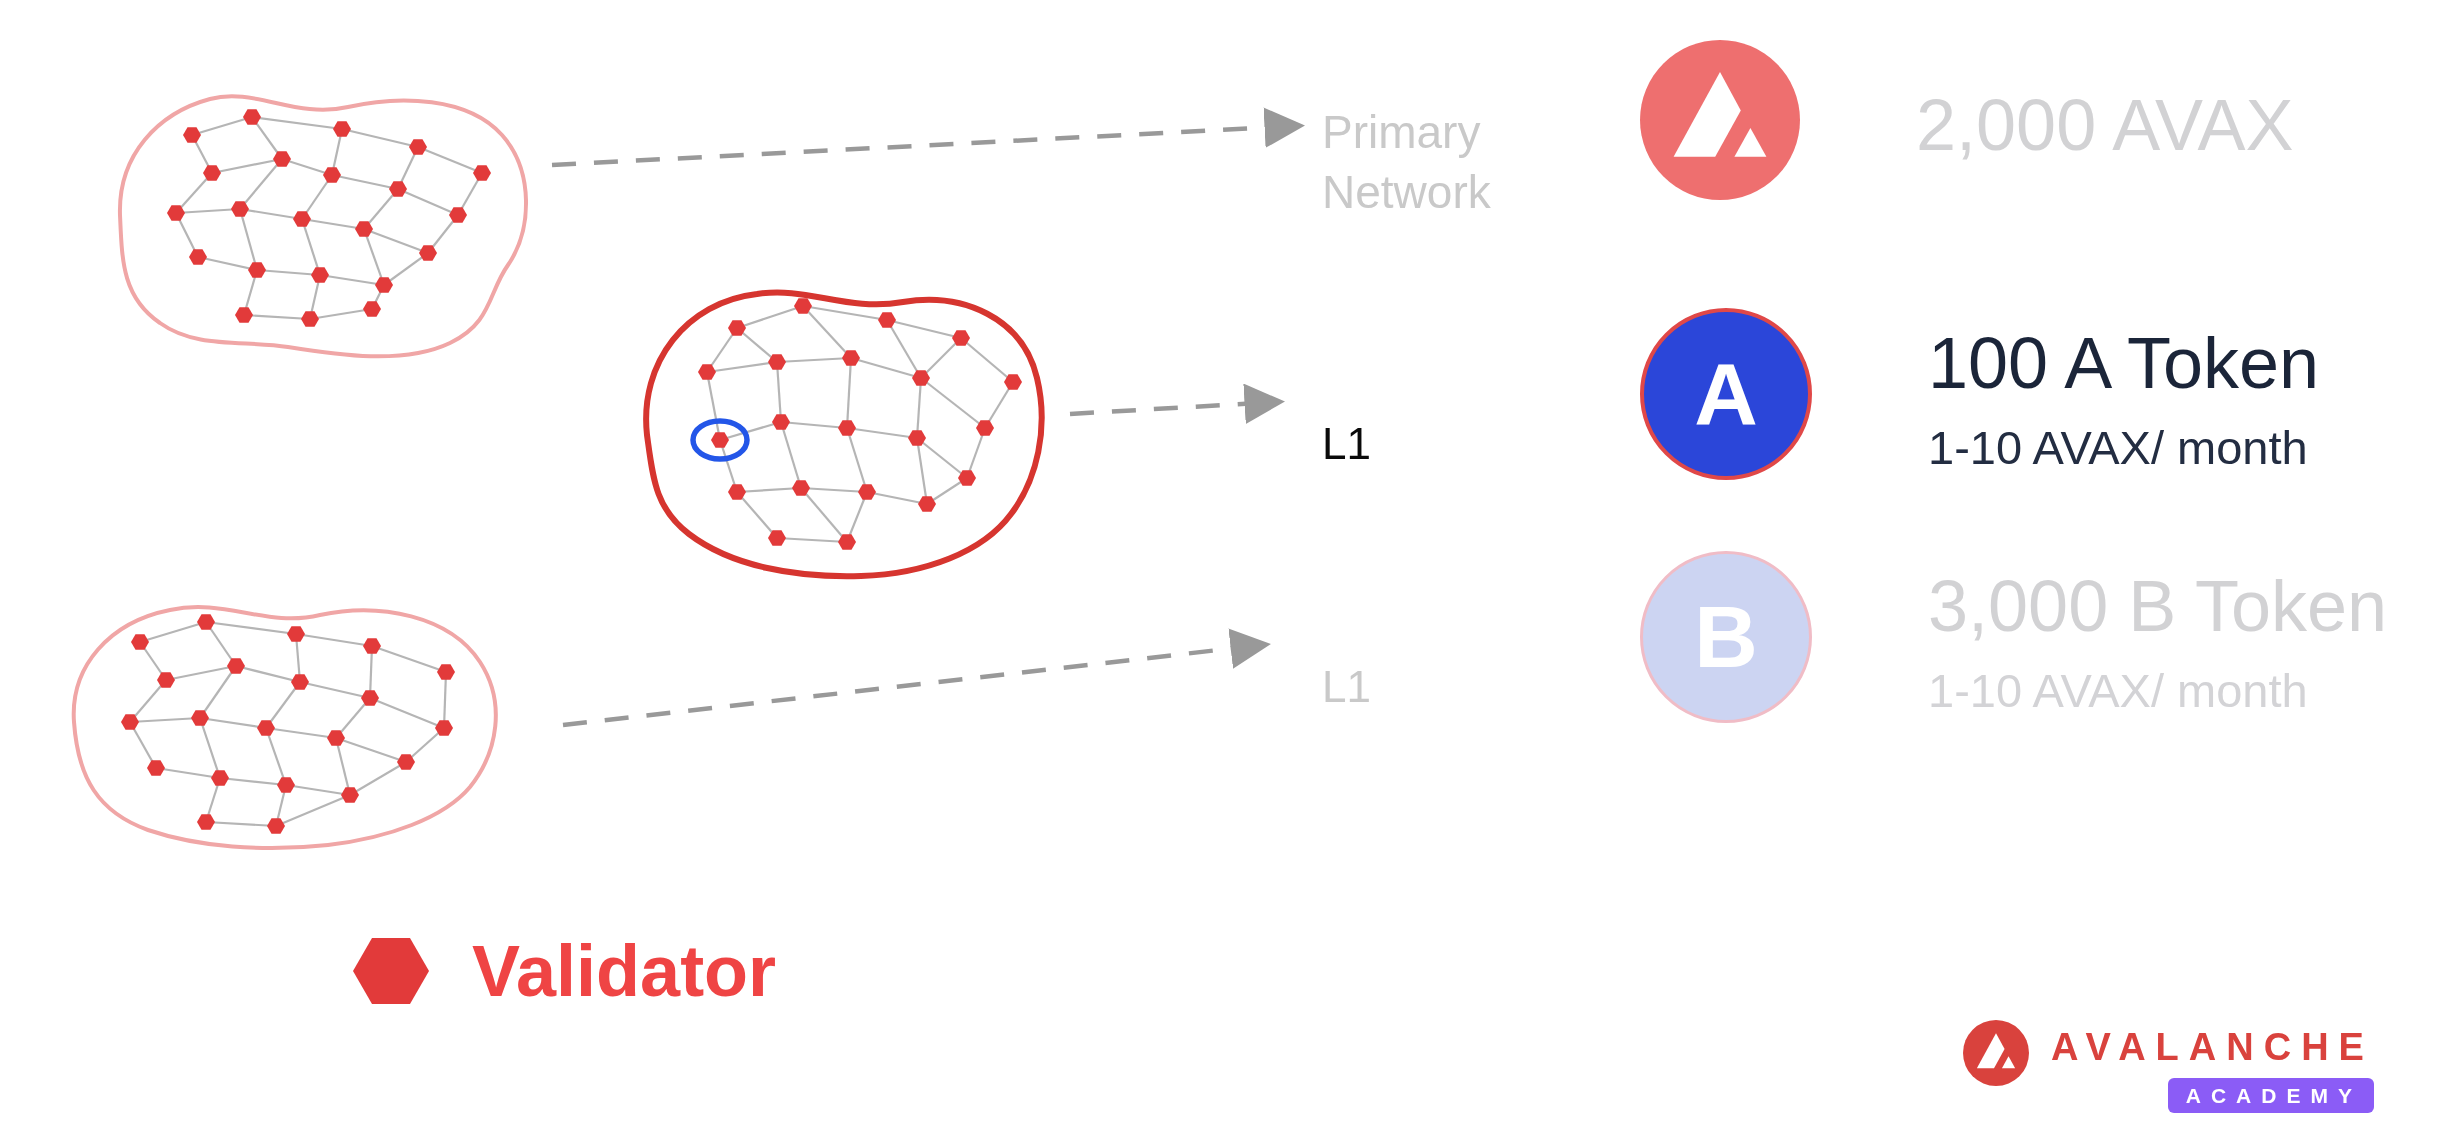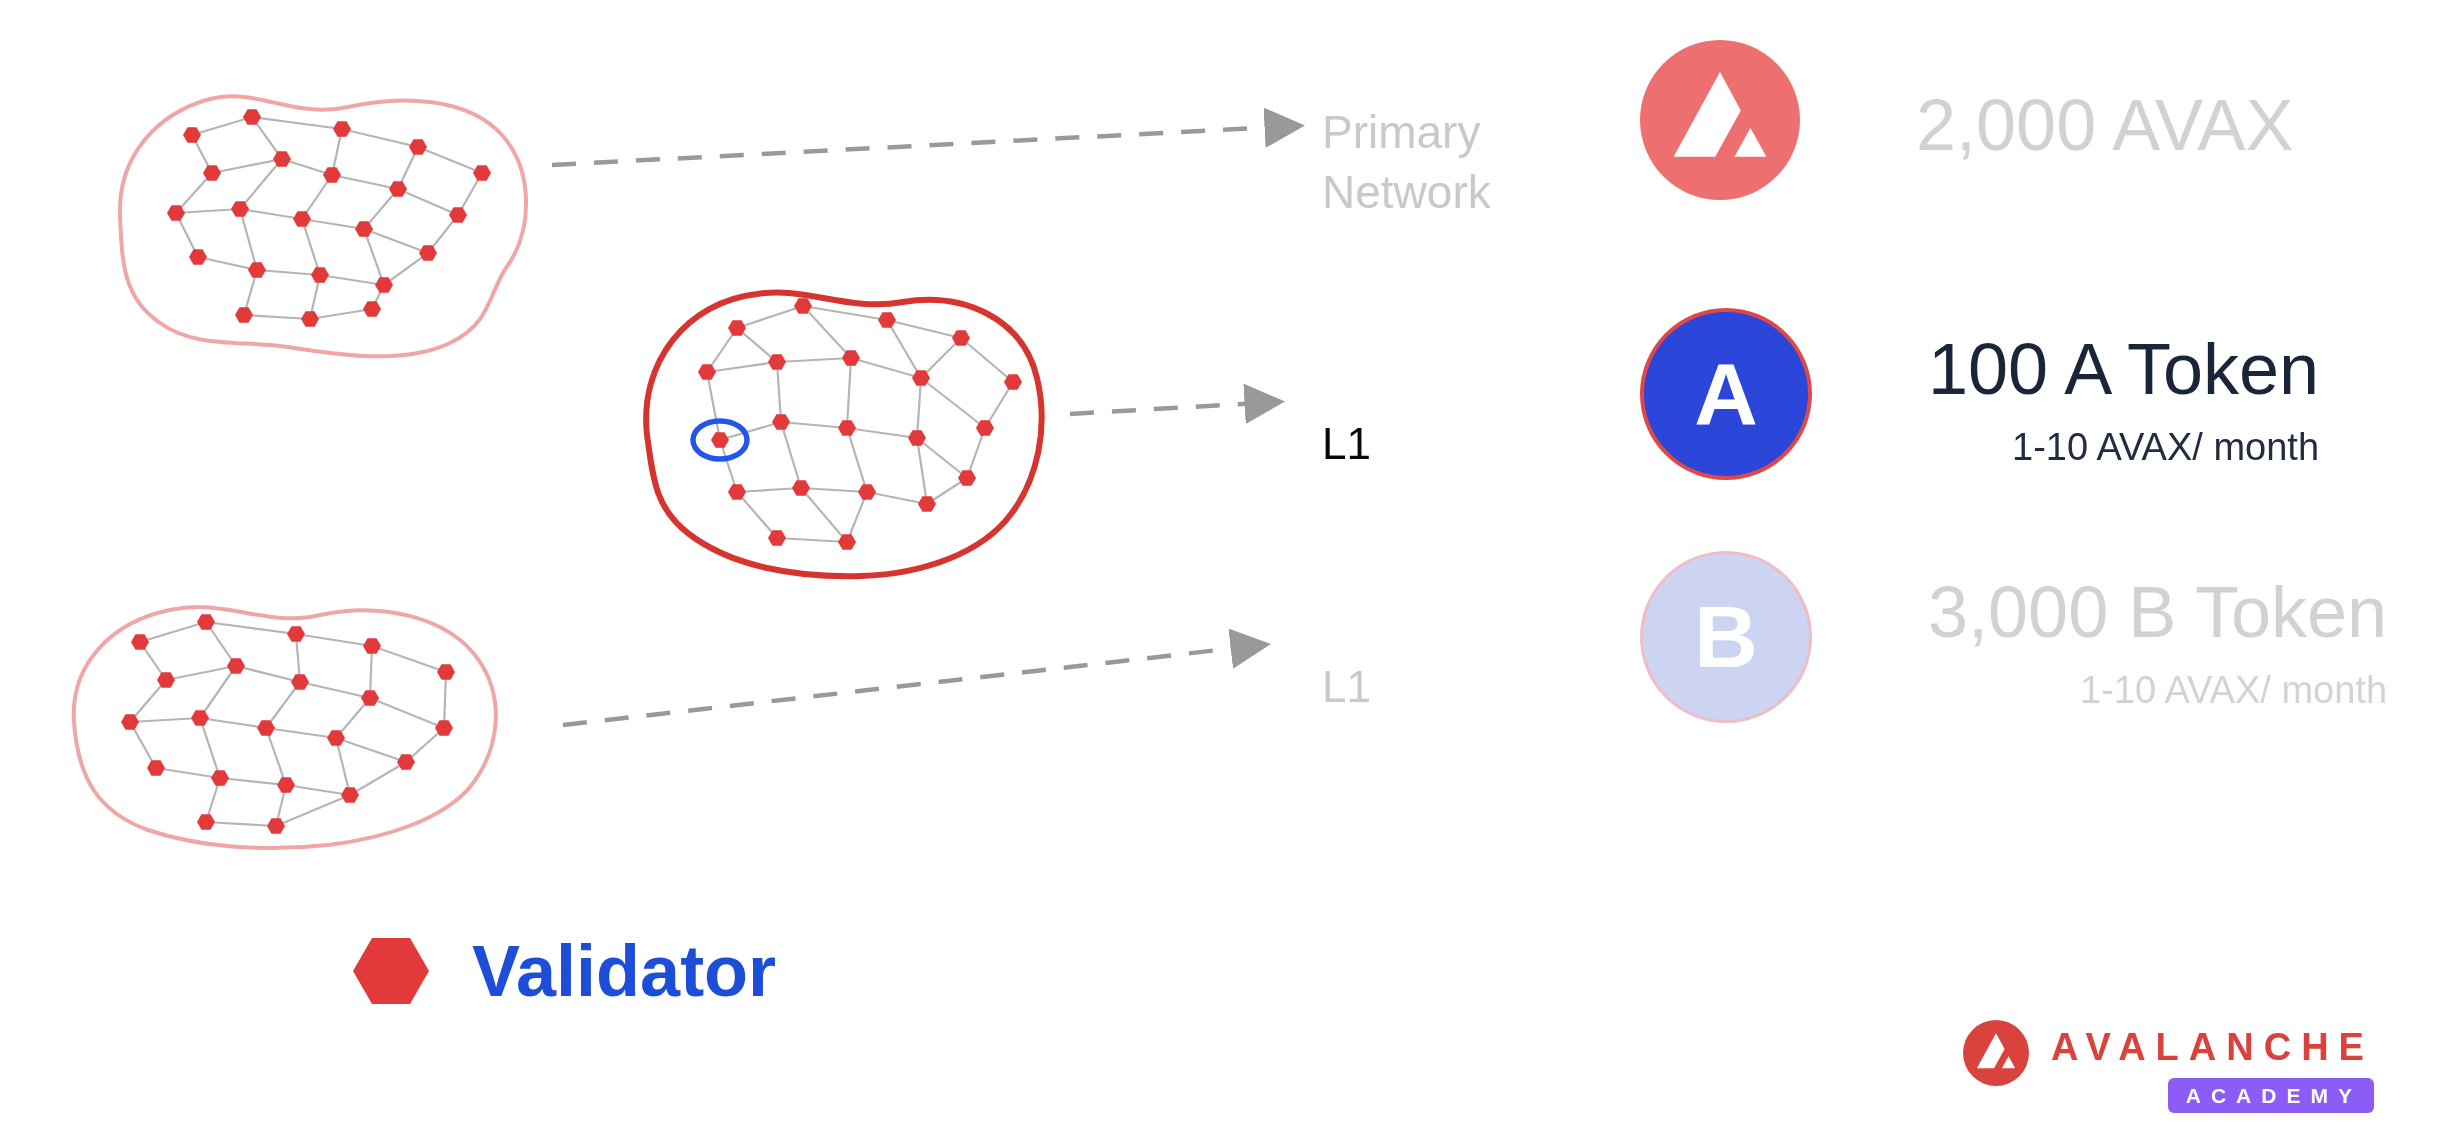--- a/index.html
+++ b/index.html
@@ -15,26 +15,26 @@
   .token-row{position:absolute;left:1640px;display:flex;align-items:center;gap:116px;}
   .coin{flex:0 0 auto;border-radius:50%;display:flex;align-items:center;justify-content:center;}
   .coin-avax{width:160px;height:160px;}
   .coin-avax svg{width:100%;height:100%;display:block;}
   .coin-letter{width:172px;height:172px;font-size:88px;font-weight:700;color:#ffffff;}
   .a-coin{background:#2b46d9;border:4px solid #e04848;}
   .b-coin{background:#ccd4f2;border:3px solid #f0bcc6;}
   .amount{font-size:72px;white-space:nowrap;margin-top:9px;}
   .faded-big{color:#d2d2d4;}
   .dark-big{color:#1b2539;font-weight:500;}
-  .subtitle{font-size:38px;margin-top:16px;text-align:right;}
+  .subtitle{font-size:47px;margin-top:16px;}
   .sub-dark{color:#232d42;}
   .sub-faded{color:#d3d3d6;}
   .legend{position:absolute;left:352px;top:930px;display:flex;align-items:center;gap:42px;}
   .hex-icon{width:78px;height:70px;display:block;}
-  .legend-label{font-size:72px;font-weight:700;color:#1d4ed8;}
+  .legend-label{font-size:72px;font-weight:700;color:#ef4444;}
   .branding{position:absolute;left:1963px;top:1018px;display:flex;gap:22px;}
   .mark{width:66px;height:66px;margin-top:2px;display:block;}
   .brand-col{display:flex;flex-direction:column;}
   .brand-name{font-size:38px;font-weight:600;color:#d9423d;letter-spacing:10px;margin-top:8px;white-space:nowrap;}
   .brand-badge{margin-top:9px;align-self:flex-end;background:#8b5cf6;color:#ffffff;font-size:21px;font-weight:700;letter-spacing:10px;padding:6px 12px 5px 18px;border-radius:6px;white-space:nowrap;}
 </style>
 </head>
 <body>
 
 <div class="stage">

